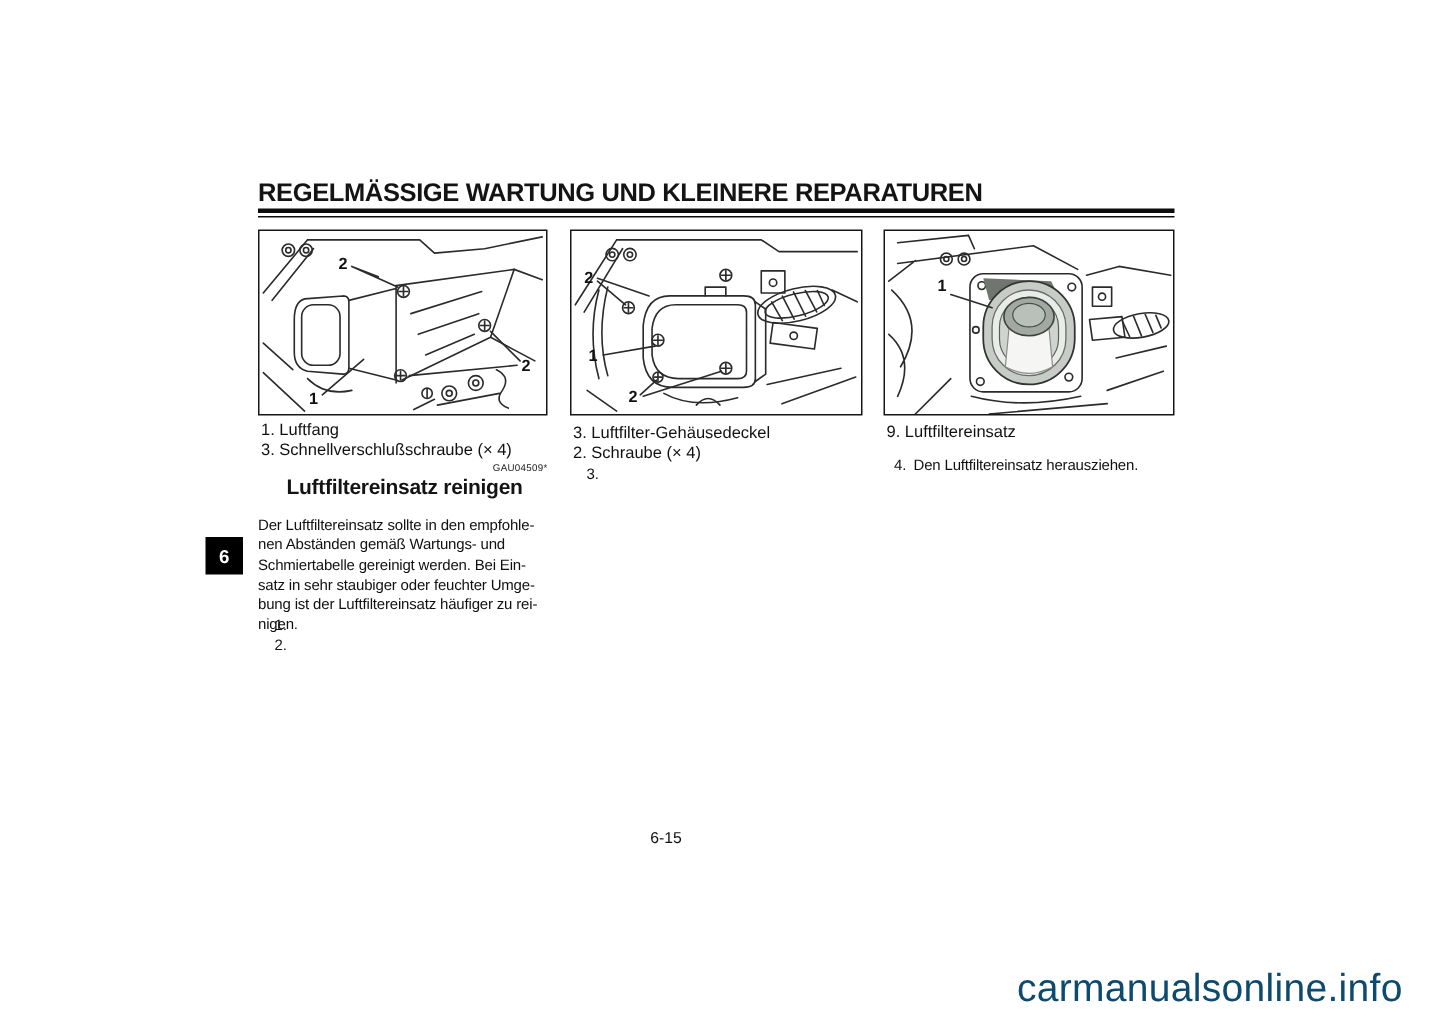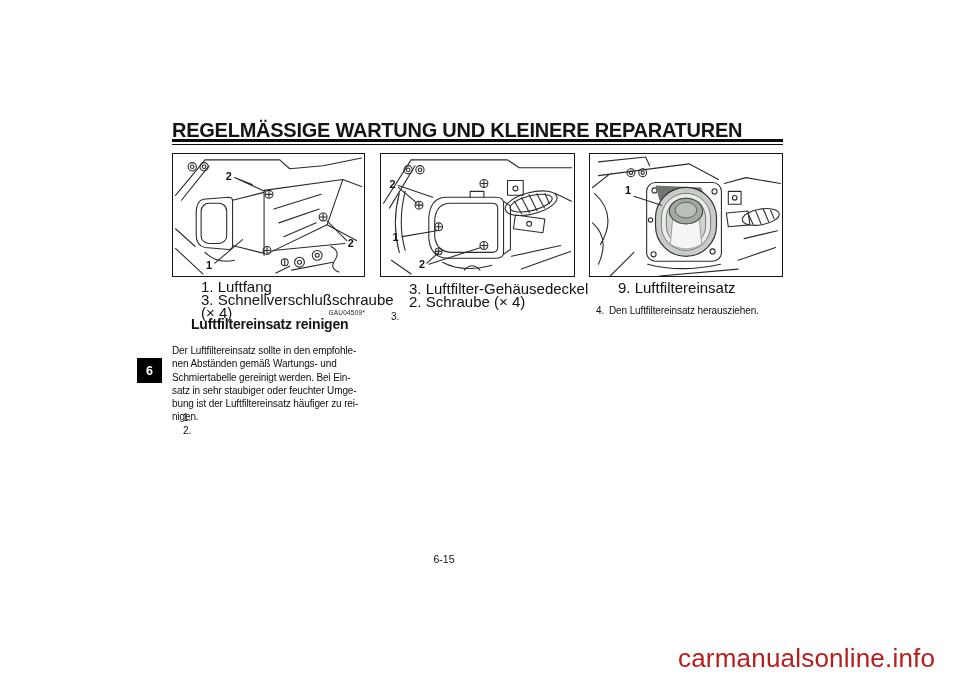--- a/index.html
+++ b/index.html
@@ -1,35 +1,35 @@
 <!DOCTYPE html>
 <html><head>
 <meta charset="utf-8">
 <style>
   html,body{margin:0;padding:0;background:#ffffff;}
   .page{position:relative;width:960px;height:678px;background:#fff;overflow:hidden;
         font-family:"Liberation Sans", sans-serif;color:#141414;}
   .abs{position:absolute;}
 
   
-  .title{left:172px;top:119px;font-size:20px;font-weight:bold;letter-spacing:-0.25px;white-space:nowrap;text-align:right;}
+  .title{left:172px;top:119px;font-size:17px;font-weight:bold;letter-spacing:-0.25px;white-space:nowrap;text-align:right;}
   .rule1{left:172px;top:139px;width:611px;height:2.6px;background:#0c0c0c;}
   .rule2{left:172px;top:143.8px;width:611px;height:1.3px;background:#0c0c0c;}
 
   
   .fig{border:1.7px solid #161616;background:#fff;box-sizing:border-box;}
   .fig svg{display:block;width:100%;height:100%;}
   .fig1{left:172px;top:153px;width:193px;height:124px;}
   .fig2{left:380px;top:153px;width:195px;height:124px;}
   .fig3{left:589px;top:153px;width:194px;height:124px;}
   .lineart{stroke:#2b2b2b;stroke-width:1.1;fill:none;stroke-linecap:round;stroke-linejoin:round;}
   .figlabel{font-family:"Liberation Sans",sans-serif;font-size:11px;font-weight:bold;fill:#111;}
 
   
-  .caption{font-size:15px;line-height:12.9px;color:#111;margin-left:27px;}
+  .caption{font-size:11px;line-height:12.9px;color:#111;}
   .cap1{left:174px;top:281px;width:200px;}
   .cap2{left:382px;top:283px;width:200px;}
   .cap3{left:591px;top:282px;width:200px;}
 
   
   .gau{left:172px;top:309px;width:193px;text-align:right;font-size:6.5px;color:#222;letter-spacing:0.2px;}
   .heading{left:172px;top:316px;font-size:14px;font-weight:bold;letter-spacing:-0.2px;white-space:nowrap;margin-left:19px;}
   .body{font-size:10px;line-height:13.3px;letter-spacing:-0.12px;color:#101010;}
   .intro{left:172px;top:344px;width:215px;white-space:pre-line;}
   .steps1{left:172px;top:411px;width:215px;}
@@ -38,21 +38,21 @@
   .step .txt{white-space:pre-line;}
   .steps2{left:380px;top:310px;width:200px;}
   .steps3{left:585px;top:304px;width:210px;}
 
   
   .tab6{left:137px;top:358px;width:25px;height:25px;background:#000;color:#fff;
         display:flex;align-items:center;justify-content:center;font-size:12.5px;font-weight:bold;}
 
   
   .pagenum{left:0;top:553px;width:888px;text-align:center;font-size:10.5px;color:#111;}
-  .watermark{left:678px;top:643px;width:270px;font-size:26px;color:#b91c1c;letter-spacing:0.2px;white-space:nowrap;}
+  .watermark{left:678px;top:643px;width:270px;font-size:26px;color:#0c4a6e;letter-spacing:0.2px;white-space:nowrap;}
 </style>
 </head>
 <body>
 
 <div class="page">
 
   <div class="abs title">REGELMÄSSIGE WARTUNG UND KLEINERE REPARATUREN</div>
   <div class="abs rule1"></div>
   <div class="abs rule2"></div>
 

